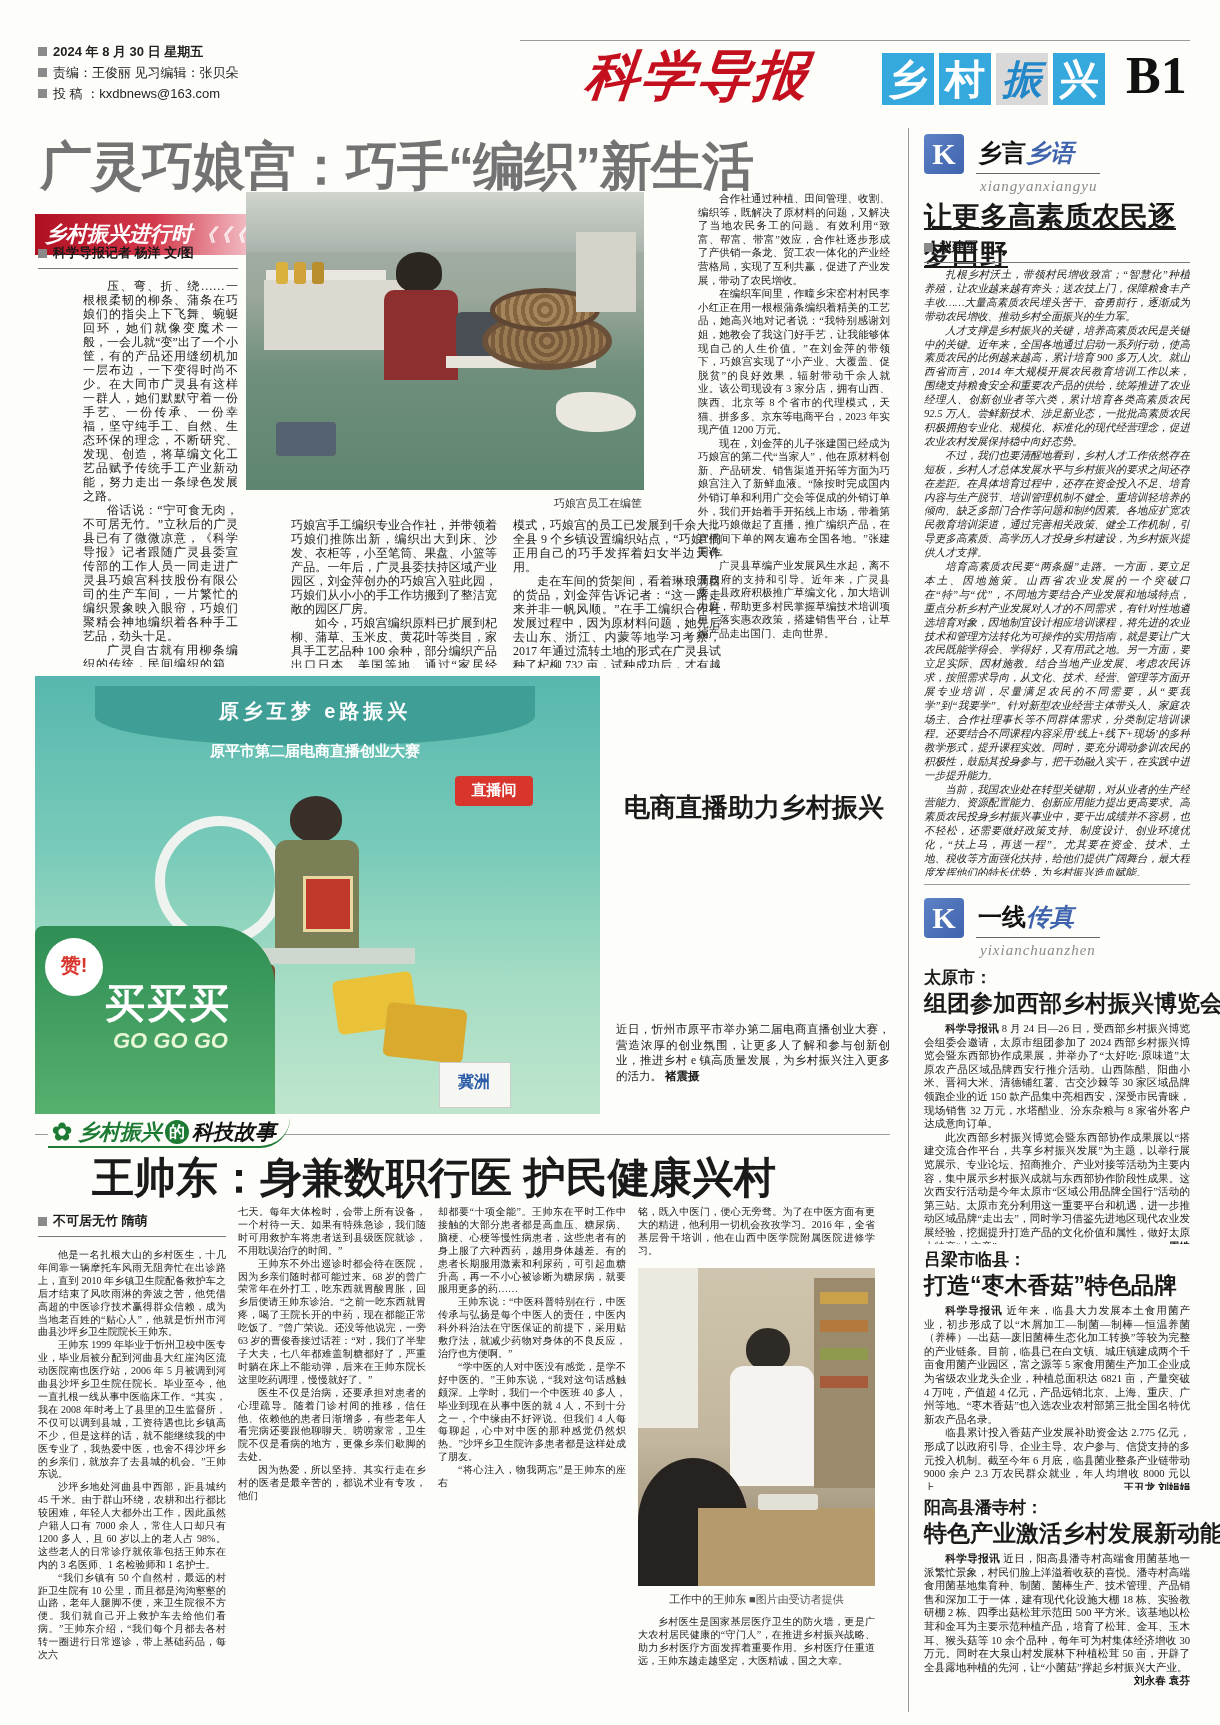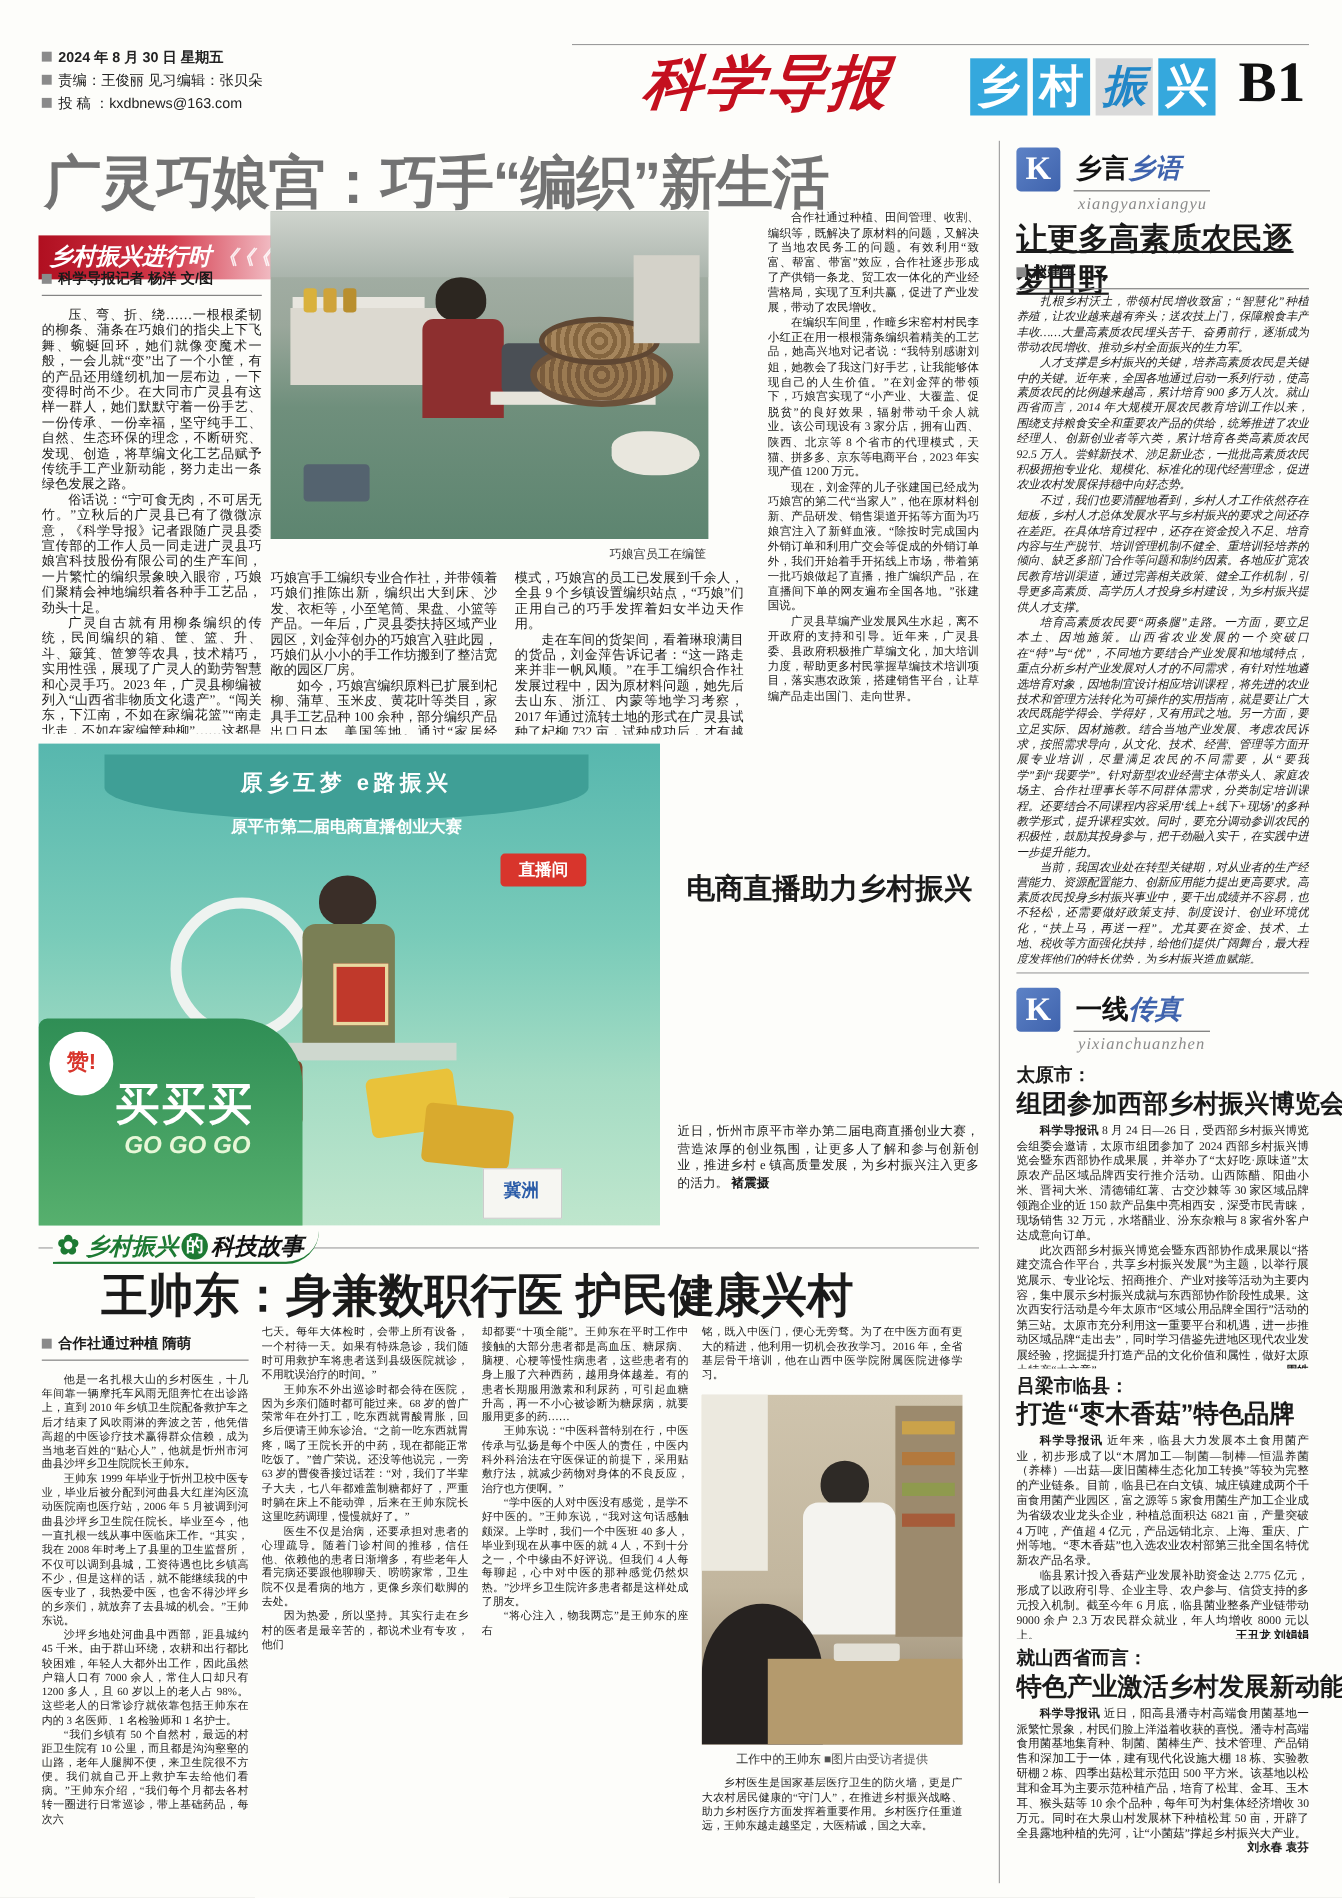--- a/index.html
+++ b/index.html
@@ -23,21 +23,21 @@
             font-size:52px;letter-spacing:-1px;color:#737373;white-space:nowrap;}
   .redtag{background:linear-gradient(90deg,#b00f20 0%,#d43a4c 55%,#f3c3ca 100%);
           color:#fff;font-family:"Liberation Sans",sans-serif;font-weight:bold;
           font-style:italic;font-size:21px;line-height:40px;padding:0 10px;white-space:nowrap;}
   .redtag .marks{color:#fff;opacity:.85;font-size:18px;letter-spacing:-3px;}
   
   .byline{font-family:"Liberation Sans",sans-serif;font-weight:bold;font-size:13px;
           border-bottom:1px solid #777;padding-bottom:6px;display:flex;align-items:center;}
   .art p{margin:0;text-indent:2em;text-align:justify;}
   .art p.noind{text-indent:0;}
-  .t-body{font-size:12px;line-height:14px;}
+  .t-body{font-size:12px;line-height:14px;margin-left:45px;}
   .t-body4{font-size:10.5px;line-height:13.6px;}
   .d-body{font-size:10px;line-height:12.9px;}
   .caption{font-size:11px;color:#333;}
   
   .ph{overflow:hidden;}
   .ph span{position:absolute;display:block;}
   .ph .lbl{font-family:"Liberation Sans",sans-serif;}
   
   .kbadge{display:flex;align-items:flex-end;}
   .kicon{width:40px;height:40px;background:linear-gradient(135deg,#5d82c6,#3f63ad);color:#fff;
@@ -178,21 +178,21 @@
     <span class="leaf">✿</span>
     <span class="g1">乡村振兴</span>
     <span class="g2">的</span>
     <span class="g3">科技故事</span>
   </div>
   <div class="abs dochead" style="left:92px;top:1150px;">王帅东：身兼数职行医 护民健康兴村</div>
 
   <div class="abs" style="left:38px;top:1212px;width:188px;">
     <div class="byline">
         <span class="sq"></span>
-        <span>合作社通过种植 隋萌</span>
+        <span>不可居无竹 隋萌</span>
       </div>
     <div class="art d-body" style="margin-top:12px;height:462px;overflow:hidden;">
       <p>他是一名扎根大山的乡村医生，十几年间靠一辆摩托车风雨无阻奔忙在出诊路上，直到 2010 年乡镇卫生院配备救护车之后才结束了风吹雨淋的奔波之苦，他凭借高超的中医诊疗技术赢得群众信赖，成为当地老百姓的“贴心人”，他就是忻州市河曲县沙坪乡卫生院院长王帅东。</p>
       <p>王帅东 1999 年毕业于忻州卫校中医专业，毕业后被分配到河曲县大红崖沟区流动医院南也医疗站，2006 年 5 月被调到河曲县沙坪乡卫生院任院长。毕业至今，他一直扎根一线从事中医临床工作。“其实，我在 2008 年时考上了县里的卫生监督所，不仅可以调到县城，工资待遇也比乡镇高不少，但是这样的话，就不能继续我的中医专业了，我热爱中医，也舍不得沙坪乡的乡亲们，就放弃了去县城的机会。”王帅东说。</p>
       <p>沙坪乡地处河曲县中西部，距县城约 45 千米。由于群山环绕，农耕和出行都比较困难，年轻人大都外出工作，因此虽然户籍人口有 7000 余人，常住人口却只有 1200 多人，且 60 岁以上的老人占 98%。这些老人的日常诊疗就依靠包括王帅东在内的 3 名医师、1 名检验师和 1 名护士。</p>
       <p>“我们乡镇有 50 个自然村，最远的村距卫生院有 10 公里，而且都是沟沟壑壑的山路，老年人腿脚不便，来卫生院很不方便。我们就自己开上救护车去给他们看病。”王帅东介绍，“我们每个月都去各村转一圈进行日常巡诊，带上基础药品，每次六</p>
     </div>
   </div>
 
   <div class="abs art d-body" style="left:238px;top:1206px;width:188px;height:500px;overflow:hidden;">
@@ -266,19 +266,19 @@
     <p><span>此次西部乡村振兴博览会暨东西部协作成果展以“搭建交流合作平台，共享乡村振兴发展”为主题，以举行展览展示、专业论坛、招商推介、产业对接等活动为主要内容，集中展示乡村振兴成就与东西部协作阶段性成果。这次西安行活动是今年太原市“区域公用品牌全国行”活动的第三站。太原市充分利用这一重要平台和机遇，进一步推动区域品牌“走出去”，同时学习借鉴先进地区现代农业发展经验，挖掘提升打造产品的文化价值和属性，做好太原土特产“大文章”。</span><span class="sig">周皓</span></p>
   </div>
 
   <div class="abs kicker" style="left:924px;top:1248px;">吕梁市临县：</div>
   <div class="abs subhead" style="left:924px;top:1270px;">打造“枣木香菇”特色品牌</div>
   <div class="abs art news" style="left:924px;top:1304px;width:266px;height:186px;overflow:hidden;">
     <p><b class="lead">科学导报讯</b> <span>近年来，临县大力发展本土食用菌产业，初步形成了以“木屑加工—制菌—制棒—恒温养菌（养棒）—出菇—废旧菌棒生态化加工转换”等较为完整的产业链条。目前，临县已在白文镇、城庄镇建成两个千亩食用菌产业园区，富之源等 5 家食用菌生产加工企业成为省级农业龙头企业，种植总面积达 6821 亩，产量突破 4 万吨，产值超 4 亿元，产品远销北京、上海、重庆、广州等地。“枣木香菇”也入选农业农村部第三批全国名特优新农产品名录。</span></p>
     <p><span>临县累计投入香菇产业发展补助资金达 2.775 亿元，形成了以政府引导、企业主导、农户参与、信贷支持的多元投入机制。截至今年 6 月底，临县菌业整条产业链带动 9000 余户 2.3 万农民群众就业，年人均增收 8000 元以上。</span><span class="sig">王丑龙 刘娟娟</span></p>
   </div>
 
-  <div class="abs kicker" style="left:924px;top:1496px;">就山西省而言：</div>
+  <div class="abs kicker" style="left:924px;top:1496px;">阳高县潘寺村：</div>
   <div class="abs subhead" style="left:924px;top:1518px;">特色产业激活乡村发展新动能</div>
   <div class="abs art news" style="left:924px;top:1552px;width:266px;height:160px;overflow:hidden;">
     <p><b class="lead">科学导报讯</b> <span>近日，阳高县潘寺村高端食用菌基地一派繁忙景象，村民们脸上洋溢着收获的喜悦。潘寺村高端食用菌基地集育种、制菌、菌棒生产、技术管理、产品销售和深加工于一体，建有现代化设施大棚 18 栋、实验教研棚 2 栋、四季出菇松茸示范田 500 平方米。该基地以松茸和金耳为主要示范种植产品，培育了松茸、金耳、玉木耳、猴头菇等 10 余个品种，每年可为村集体经济增收 30 万元。同时在大泉山村发展林下种植松茸 50 亩，开辟了全县露地种植的先河，让“小菌菇”撑起乡村振兴大产业。</span><span class="sig">刘永春 袁芬</span></p>
   </div>
 
 </div>
 
 </body></html>

